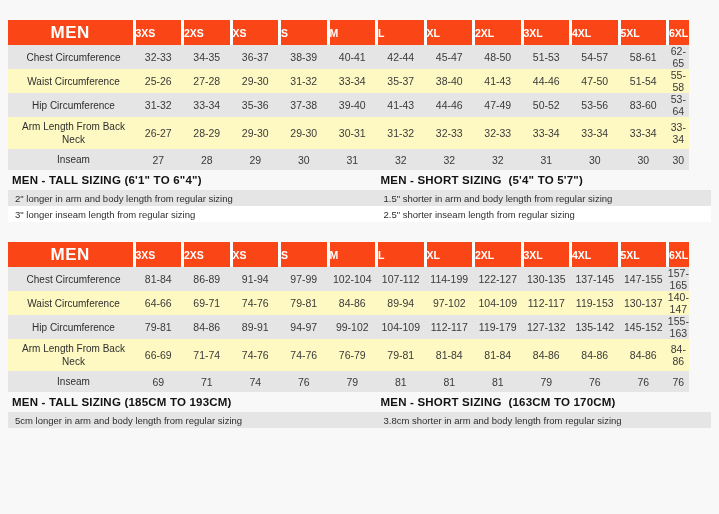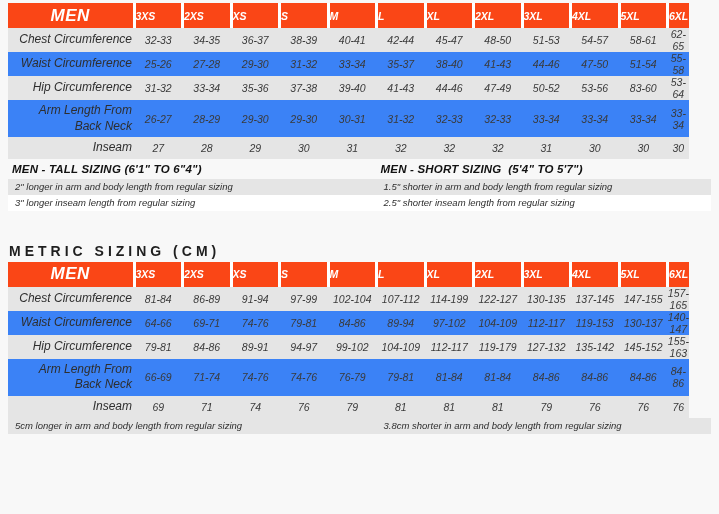--- a/index.html
+++ b/index.html
@@ -16,48 +16,47 @@
     letter-spacing: 4px;
     color: #1e1e1e;
     margin-left: 1px;
   }
   .title-imperial { padding-top: 21px; }
   .title-metric  { padding-top: 32px; }
   table.size-table {
     border-collapse: collapse;
     width: 703px;
     table-layout: fixed;
-    margin-top: 3px;
-    font-style: italic;
+    margin-top: 20px;
   }
   thead th {
     background: #fa4616;
     color: #ffffff;
     height: 25px;
     vertical-align: middle;
   }
   th.men-cell {
     font-size: 17px;
     font-weight: bold;
     letter-spacing: 0.5px;
     text-align: center;
   }
   th.size-cell {
     font-size: 10.5px;
     font-weight: bold;
     text-align: left;
     border-left: 3px solid #ffffff;
   }
   tr.row-gray  { background: #e5e5e5; }
-  tr.row-white { background: #3b82f6; }
+  tr.row-white { background: #fef9c3; }
   td.label-cell {
-    text-align: right;
+    text-align: center;
     padding: 3px 2px 3px 7px;
     color: #2e2e2e;
-    font-size: 12px;
+    font-size: 10px;
     height: 21px;
     line-height: 1.3;
     vertical-align: middle;
   }
   td.value-cell {
     text-align: center;
     color: #3a3a3a;
     font-size: 10.5px;
     vertical-align: middle;
   }
@@ -205,21 +204,20 @@
           <td class="note-cell" colspan="6">2" longer in arm and body length from regular sizing</td>
           <td class="note-cell" colspan="8">1.5" shorter in arm and body length from regular sizing</td>
         </tr>
         <tr class="note-white">
           <td class="note-cell" colspan="6">3" longer inseam length from regular sizing</td>
           <td class="note-cell" colspan="8">2.5" shorter inseam length from regular sizing</td>
         </tr>
       </tbody>
     </table>
 
-  <h2 class="section-title title-metric">METRIC SIZING (CM)</h2>
 
   <table class="size-table">
       <colgroup>
         <col style="width: 126px;">
         <col style="width: 48.5px;">
         <col style="width: 48.5px;">
         <col style="width: 48.5px;">
         <col style="width: 48.5px;">
         <col style="width: 48.5px;">
         <col style="width: 48.5px;">
@@ -316,20 +314,24 @@
           <td class="value-cell">76</td>
           <td class="value-cell">79</td>
           <td class="value-cell">81</td>
           <td class="value-cell">81</td>
           <td class="value-cell">81</td>
           <td class="value-cell">79</td>
           <td class="value-cell">76</td>
           <td class="value-cell">76</td>
           <td class="value-cell">76</td>
         </tr>
+        <tr class="heading-row">
+          <td class="heading-cell" colspan="6">MEN - TALL SIZING (185CM TO 193CM)</td>
+          <td class="heading-cell" colspan="8">MEN - SHORT SIZING  (163CM TO 170CM)</td>
+        </tr>
         <tr class="note-gray">
           <td class="note-cell" colspan="6">5cm longer in arm and body length from regular sizing</td>
           <td class="note-cell" colspan="8">3.8cm shorter in arm and body length from regular sizing</td>
         </tr>
       </tbody>
     </table>
 
 </div>
 
 </body></html>

